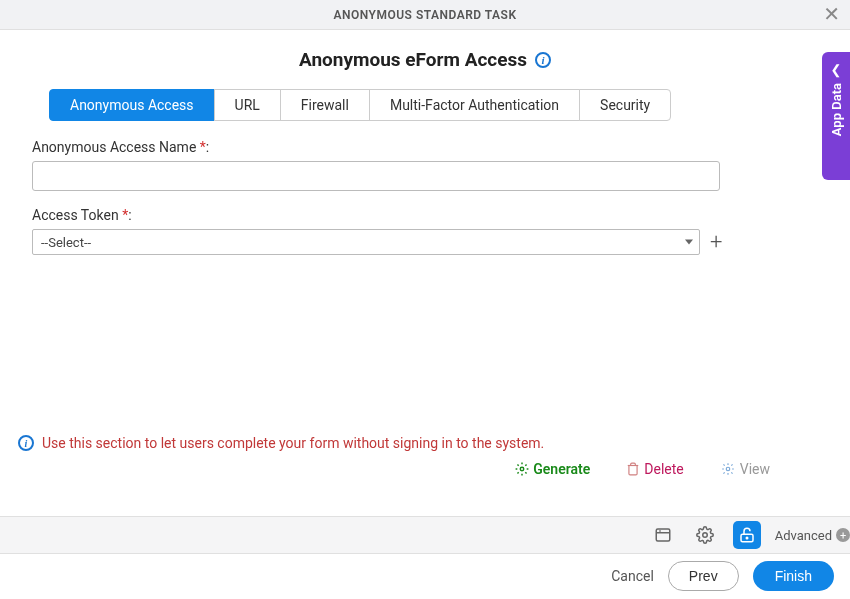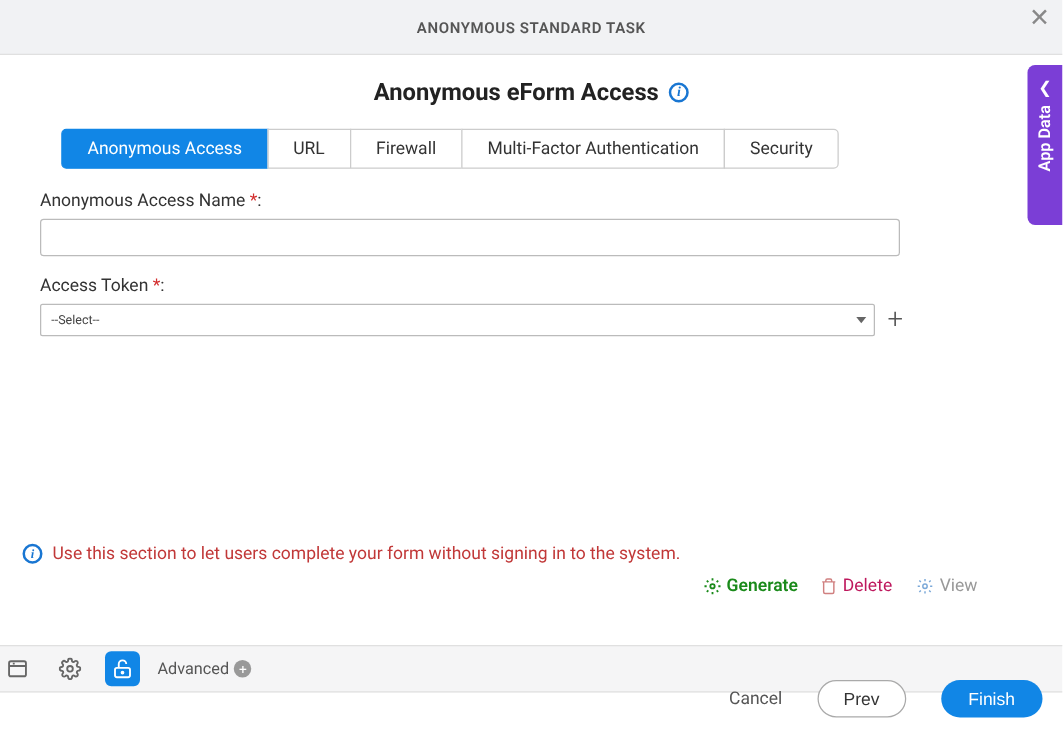--- a/index.html
+++ b/index.html
@@ -6,21 +6,21 @@
     body {
       font-family: -apple-system, BlinkMacSystemFont, "Segoe UI", Roboto, Arial, sans-serif;
       background: #fff;
       width: 850px;
       height: 599px;
       position: relative;
       overflow: hidden;
     }
     .header-bar {
       background: #f1f2f4;
-      height: 44px;
+      height: 30px;
       display: flex;
       align-items: center;
       justify-content: center;
       position: relative;
       border-bottom: 1px solid #e0e0e0;
     }
     .header-title {
       color: #555;
       font-size: 12px;
       font-weight: 600;
@@ -109,21 +109,21 @@
       display: flex;
       align-items: center;
       gap: 10px;
     }
     .select-input {
       width: 668px;
       height: 26px;
       border: 1px solid #bbb;
       border-radius: 2px;
       padding: 2px 22px 2px 8px;
-      font-size: 10px;
+      font-size: 13px;
       color: #444;
       position: relative;
       background: #fff;
       display: flex;
       align-items: center;
     }
     .select-caret {
       position: absolute;
       right: 6px;
       top: 50%;
@@ -163,23 +163,23 @@
       font-family: serif;
       flex-shrink: 0;
     }
     .info-text {
       color: #c13838;
       font-size: 14px;
     }
     .actions-row {
       position: absolute;
       bottom: 122px;
-      right: 68px;
-      display: flex;
-      gap: 18px;
+      right: 80px;
+      display: flex;
+      gap: 36px;
       align-items: center;
       margin-top: 44px;
     }
     .action-link {
       display: flex;
       align-items: center;
       gap: 4px;
       font-size: 14px;
       cursor: pointer;
     }
@@ -194,21 +194,21 @@
       position: absolute;
       bottom: 45px;
       left: 0;
       right: 0;
       height: 38px;
       background: #f5f5f6;
       border-top: 1px solid #e0e0e0;
       border-bottom: 1px solid #e0e0e0;
       display: flex;
       align-items: center;
-      justify-content: flex-start;
+      justify-content: flex-end;
       gap: 14px;
     }
     .tb-icon {
       width: 28px;
       height: 28px;
       display: inline-flex;
       align-items: center;
       justify-content: center;
       border-radius: 5px;
       cursor: pointer;
@@ -230,25 +230,25 @@
       border-radius: 50%;
       color: #fff;
       display: inline-flex;
       align-items: center;
       justify-content: center;
       font-size: 11px;
       line-height: 1;
     }
     .footer-buttons {
       position: absolute;
-      bottom: 25px;
+      bottom: 8px;
       right: 16px;
       display: flex;
       align-items: center;
-      gap: 28px;
+      gap: 14px;
     }
     .btn-cancel {
       color: #555;
       font-size: 14px;
       cursor: pointer;
     }
     .btn-prev {
       border: 1px solid #aaa;
       background: #fff;
       color: #333;

